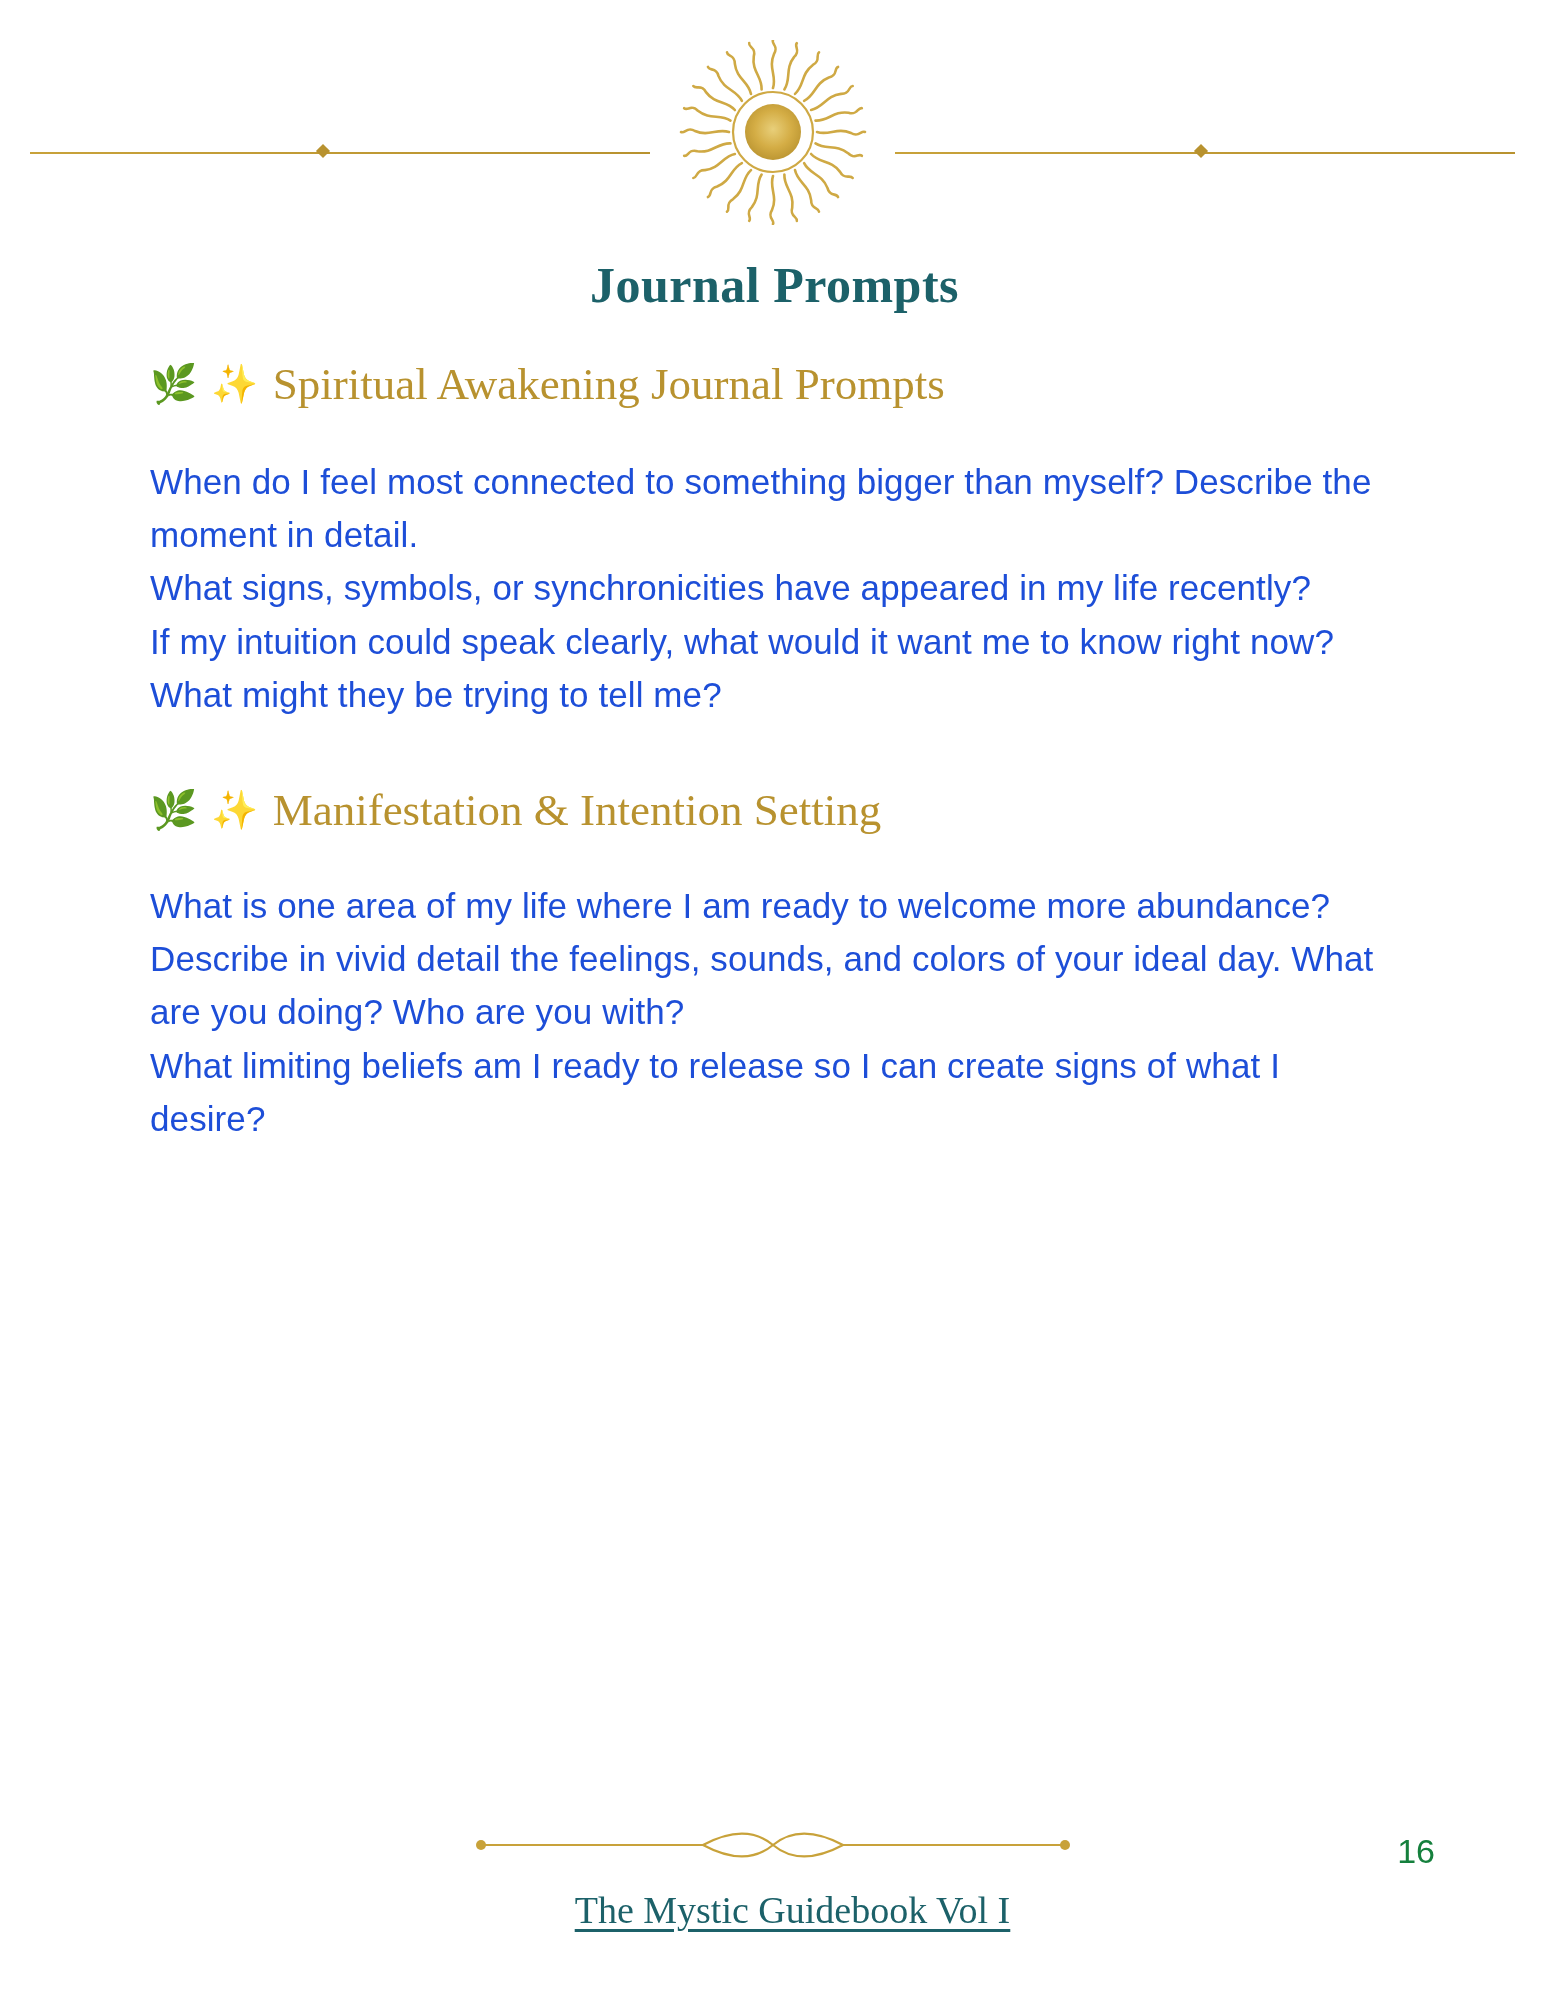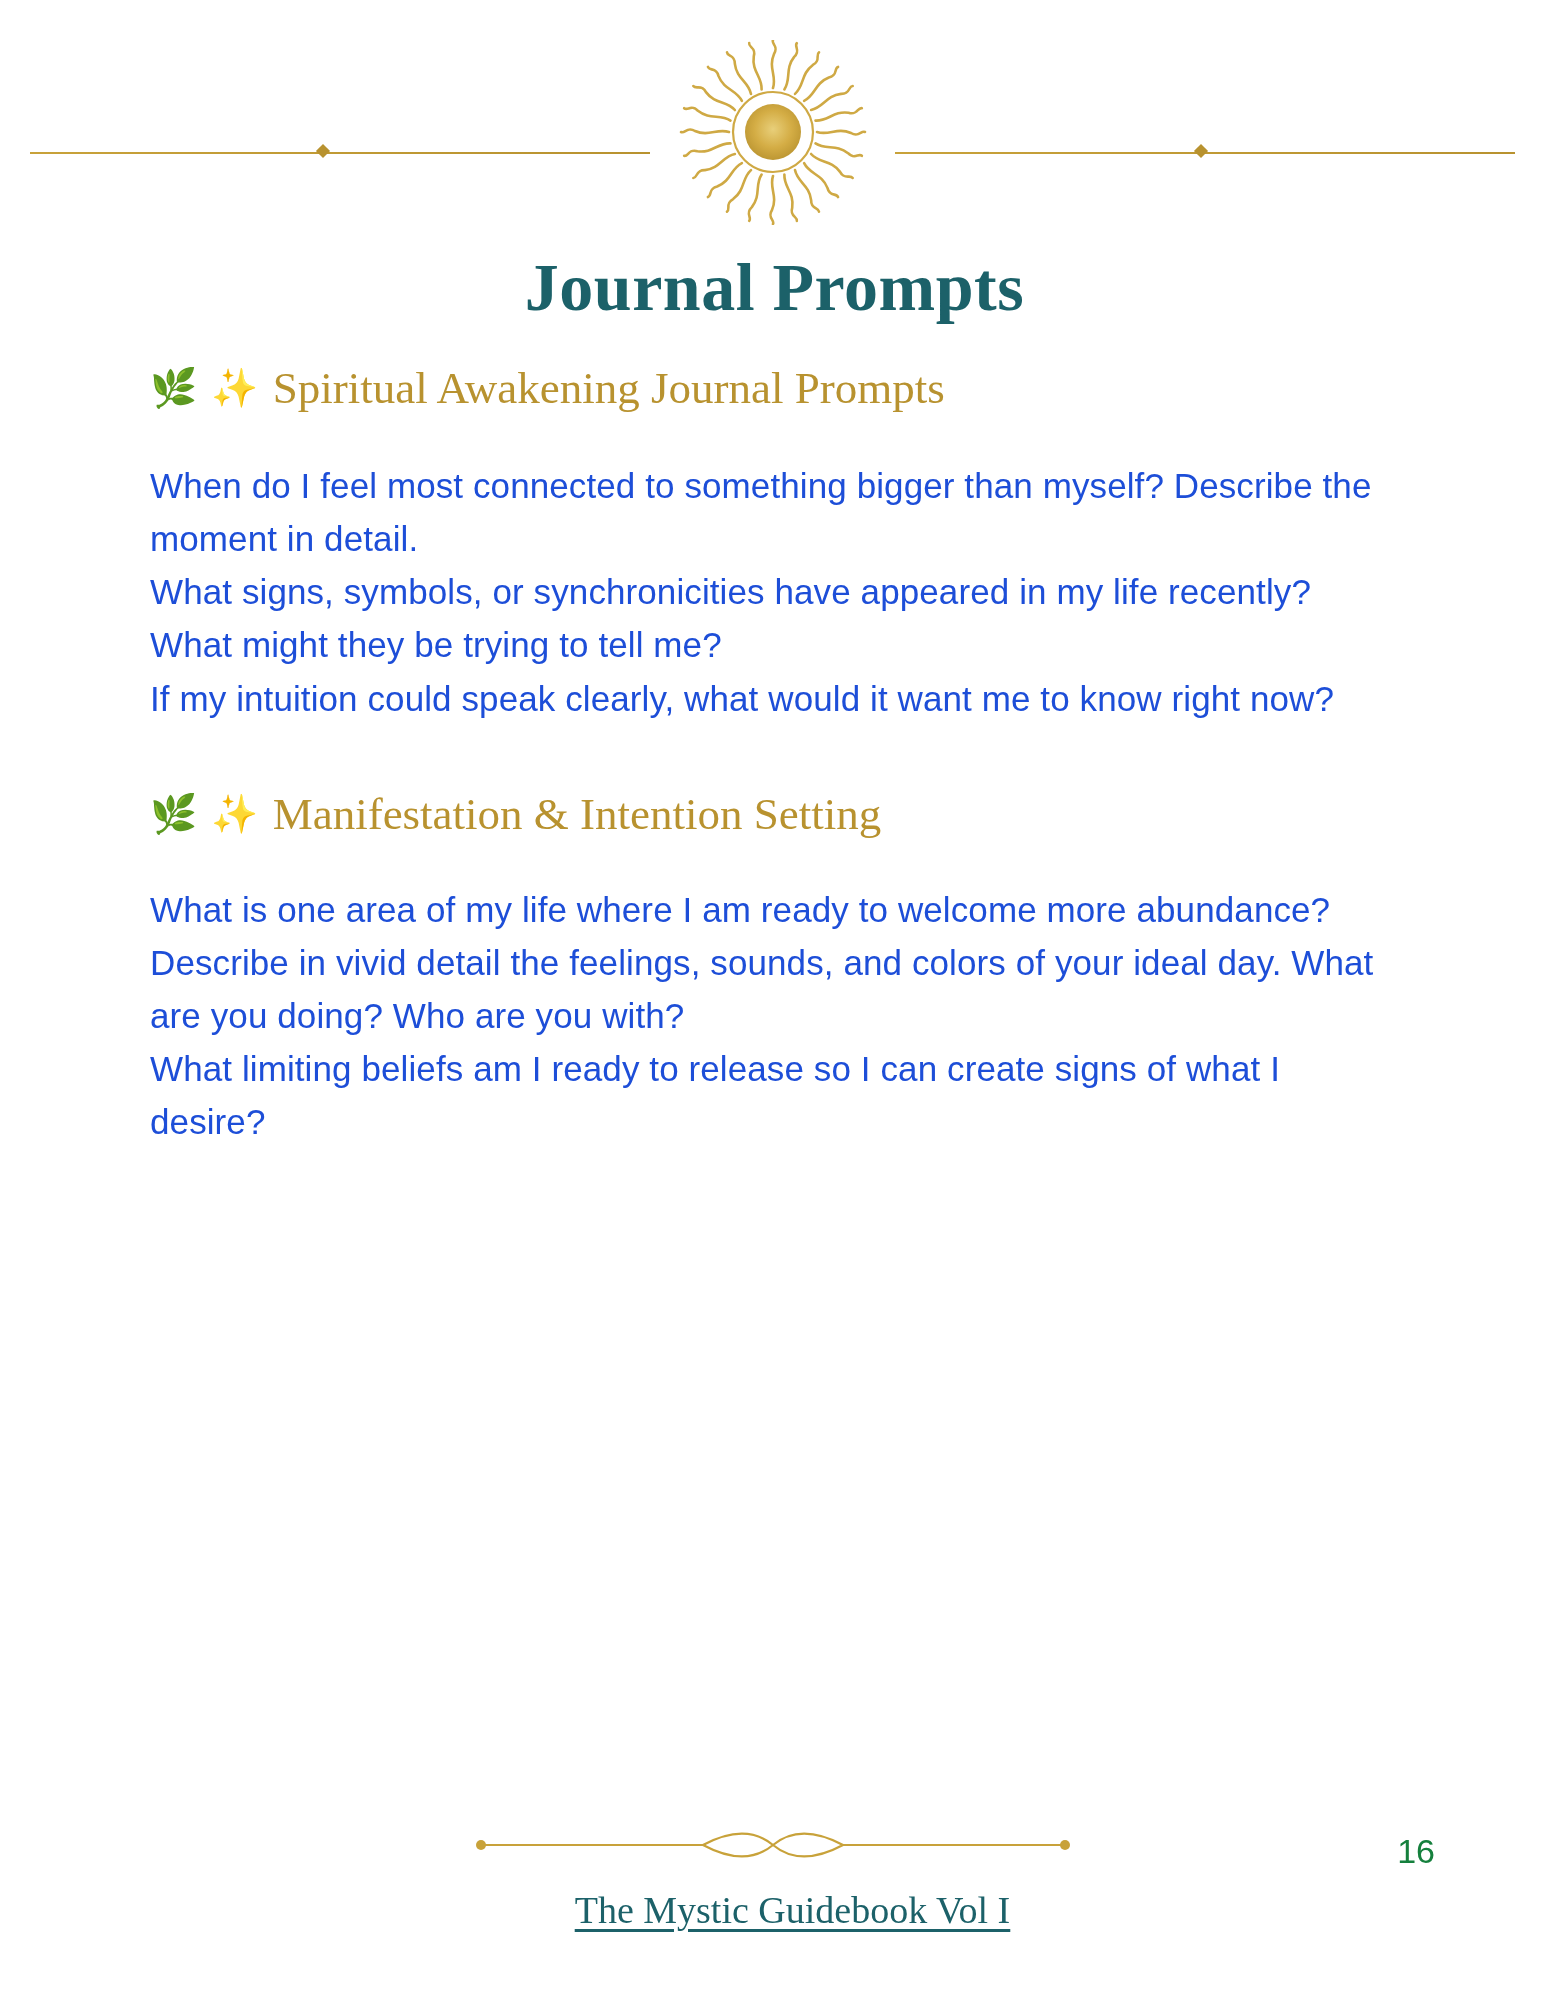--- a/index.html
+++ b/index.html
@@ -53,24 +53,24 @@
     top: 40px;
     transform: translateX(-50%);
     width: 210px;
     height: 185px;
   }
 
   
   .title {
     text-align: center;
     font-family: "Liberation Serif", serif;
-    font-size: 68px;
+    font-size: 50px;
     color: #1c6169;
     letter-spacing: 0.5px;
-    margin: 0;
+    margin: 8px;
     padding: 0 0 6px 4px;
     line-height: 1.1;
   }
 
   
   .content {
     padding: 30px 150px 0 150px;
   }
   .section {
     margin-bottom: 62px;
@@ -208,22 +208,22 @@
   <div class="content">
 
     <div class="section">
       <div class="section-heading">
         <span class="emoji leaf-icon">🌿</span>
         <span class="emoji sparkle-icon">✨</span>
         <span class="heading-text">Spiritual Awakening Journal Prompts</span>
       </div>
       <p class="prompt">When do I feel most connected to something bigger than myself? Describe the moment in detail.</p>
       <p class="prompt">What signs, symbols, or synchronicities have appeared in my life recently?</p>
+      <p class="prompt"> If my intuition could speak clearly, what would it want me to know right now?</p>
       <p class="prompt">What might they be trying to tell me?</p>
-      <p class="prompt"> If my intuition could speak clearly, what would it want me to know right now?</p>
     </div>
 
     <div class="section">
       <div class="section-heading">
         <span class="emoji leaf-icon">🌿</span>
         <span class="emoji sparkle-icon">✨</span>
         <span class="heading-text">Manifestation &amp; Intention Setting</span>
       </div>
       <p class="prompt">What is one area of my life where I am ready to welcome more abundance?</p>
       <p class="prompt">Describe in vivid detail the feelings, sounds, and colors of your ideal day. What are you doing? Who are you with?</p>

